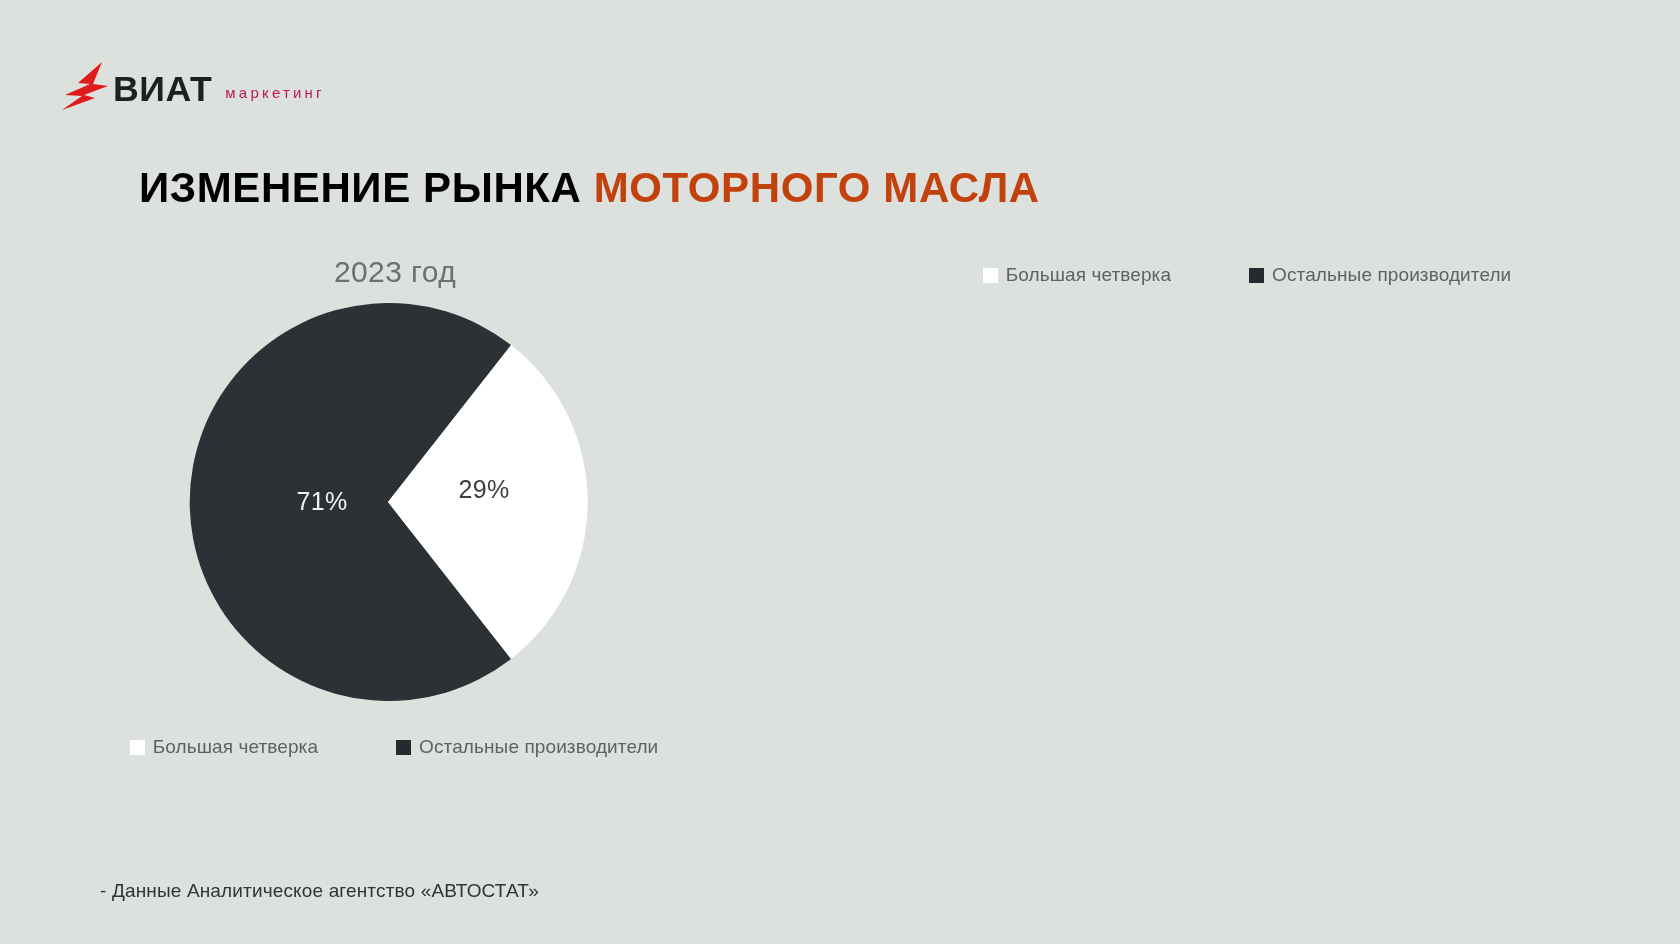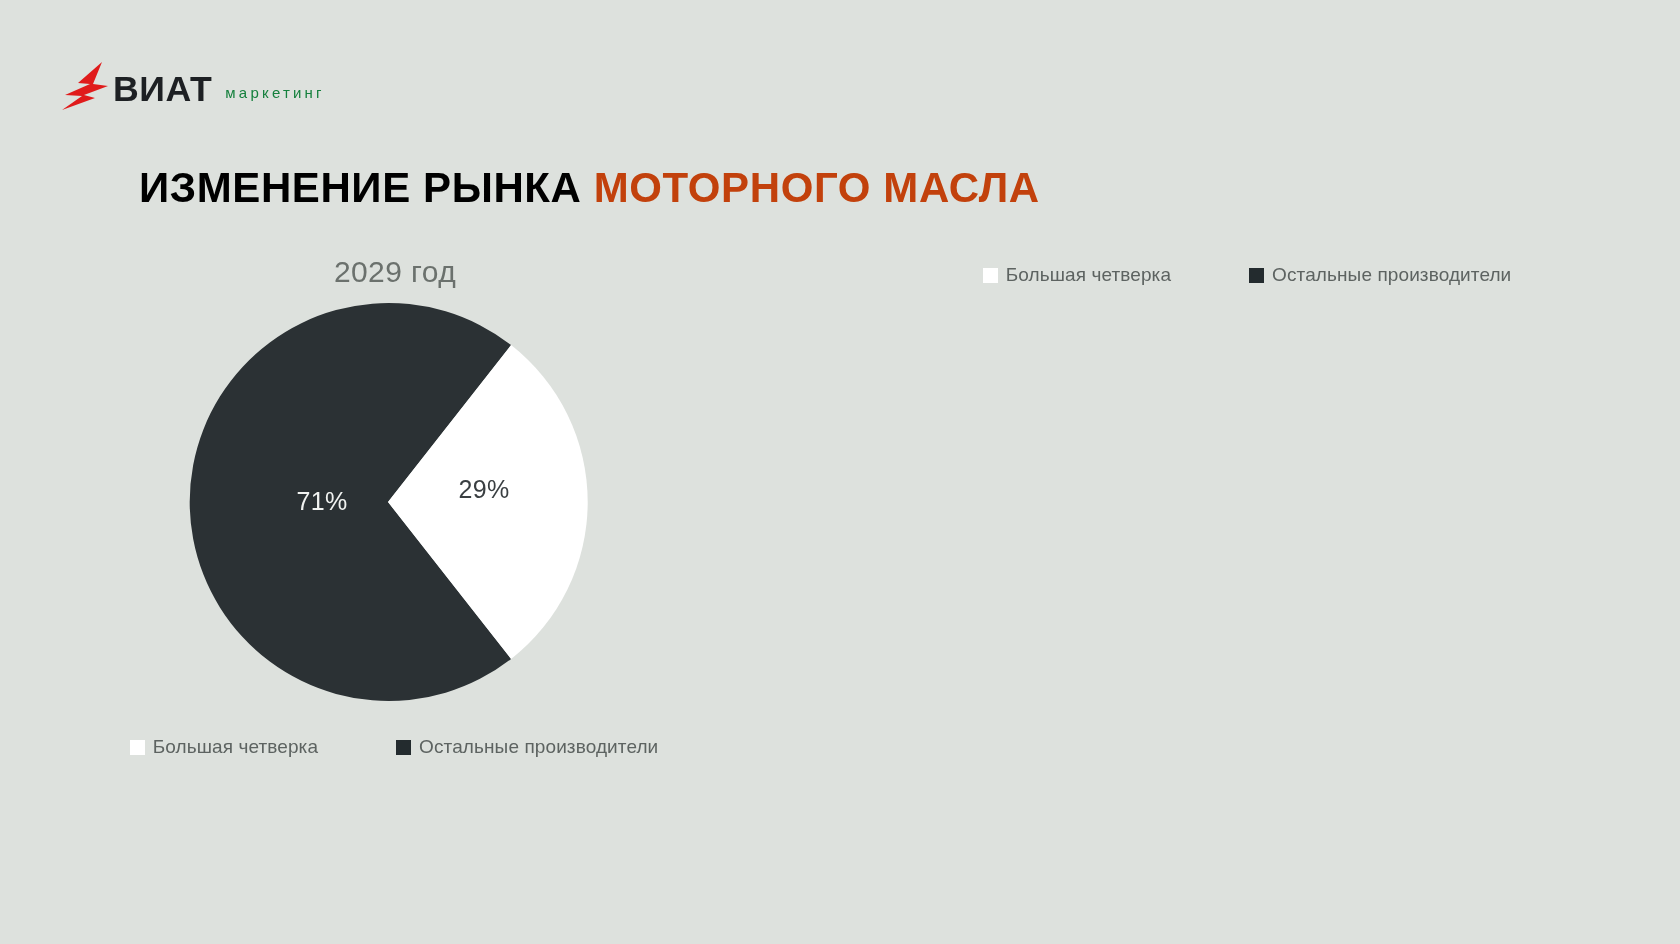--- a/index.html
+++ b/index.html
@@ -45,21 +45,21 @@
     letter-spacing: 0.5px;
     color: #1d2023;
     margin-left: -6px;
     line-height: 1;
     transform: scaleX(1.02);
   }
   .logo-sub {
     font-family: "Liberation Sans", "DejaVu Sans", sans-serif;
     font-size: 15px;
     letter-spacing: 3.2px;
-    color: #15803d;
+    color: #be185d;
     margin-left: 14px;
     margin-top: 9px;
     line-height: 1;
   }
 
   
   .title {
     position: absolute;
     left: 139px;
     top: 136px;
@@ -163,21 +163,21 @@
     </svg>
     <span class="logo-word">ВИАТ</span>
     <span class="logo-sub">маркетинг</span>
   </div>
 
   <h1 class="title">
     <span class="t-dark">ИЗМЕНЕНИЕ РЫНКА </span><span class="t-red">МОТОРНОГО МАСЛА</span>
   </h1>
 
   <div class="panel panel-left">
-    <div class="panel-title">2029 год</div>
+    <div class="panel-title">2023 год</div>
 
     <div class="pie-wrap">
       <svg class="pie-svg" width="400" height="400" viewBox="0 0 400 400">
 
         <path fill="#2b3134" d="M200 200 L323.1 356.9 A199 199 0 1 1 323.1 43.1 Z"></path>
 
         <path fill="#ffffff" d="M200 200 L323.1 43.1 A199 199 0 0 1 323.1 356.9 Z"></path>
         <text class="slice-label slice-label-dark" x="134" y="208" text-anchor="middle">71%</text>
         <text class="slice-label slice-label-light" x="296" y="196" text-anchor="middle">29%</text>
       </svg>
@@ -203,14 +203,15 @@
         <span class="legend-swatch" style="background:#ffffff"></span>
         <span class="legend-text">Большая четверка</span>
       </div>
       <div class="legend-item">
         <span class="legend-swatch" style="background:#232b2e"></span>
         <span class="legend-text">Остальные производители</span>
       </div>
     </div>
   </div>
 
+  <div class="footer">- Данные Аналитическое агентство «АВТОСТАТ»</div>
 
 </div>
 
 </body></html>

